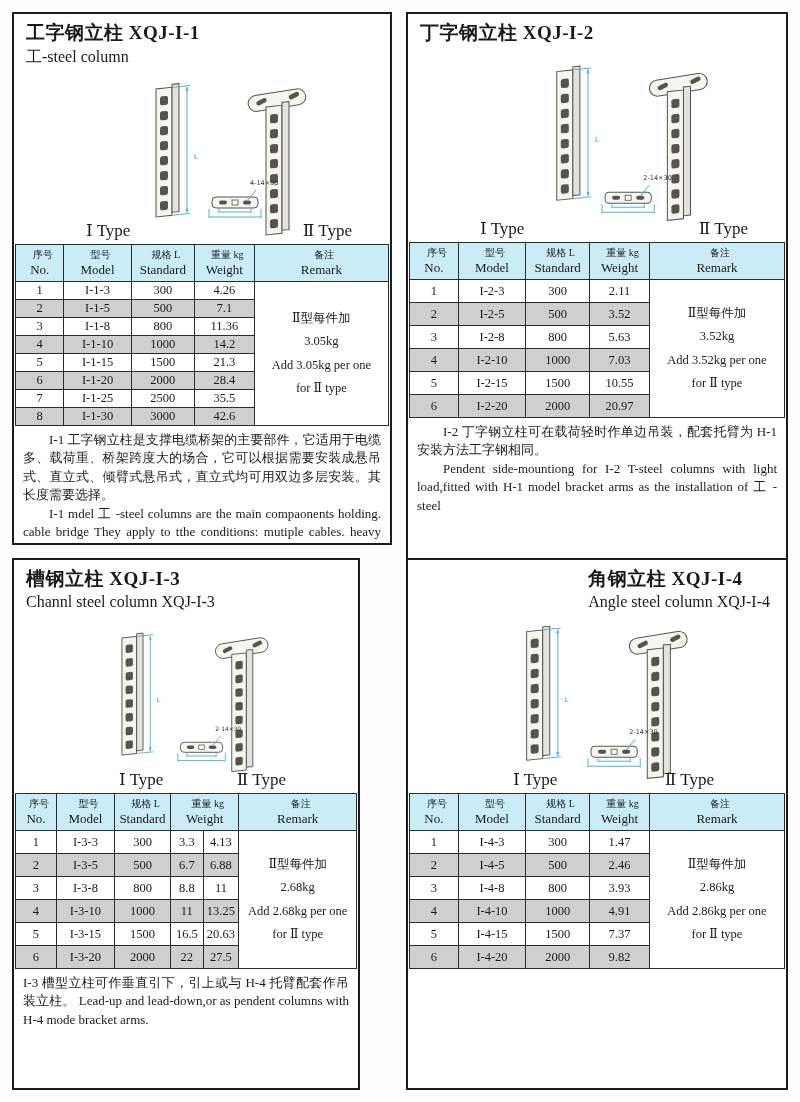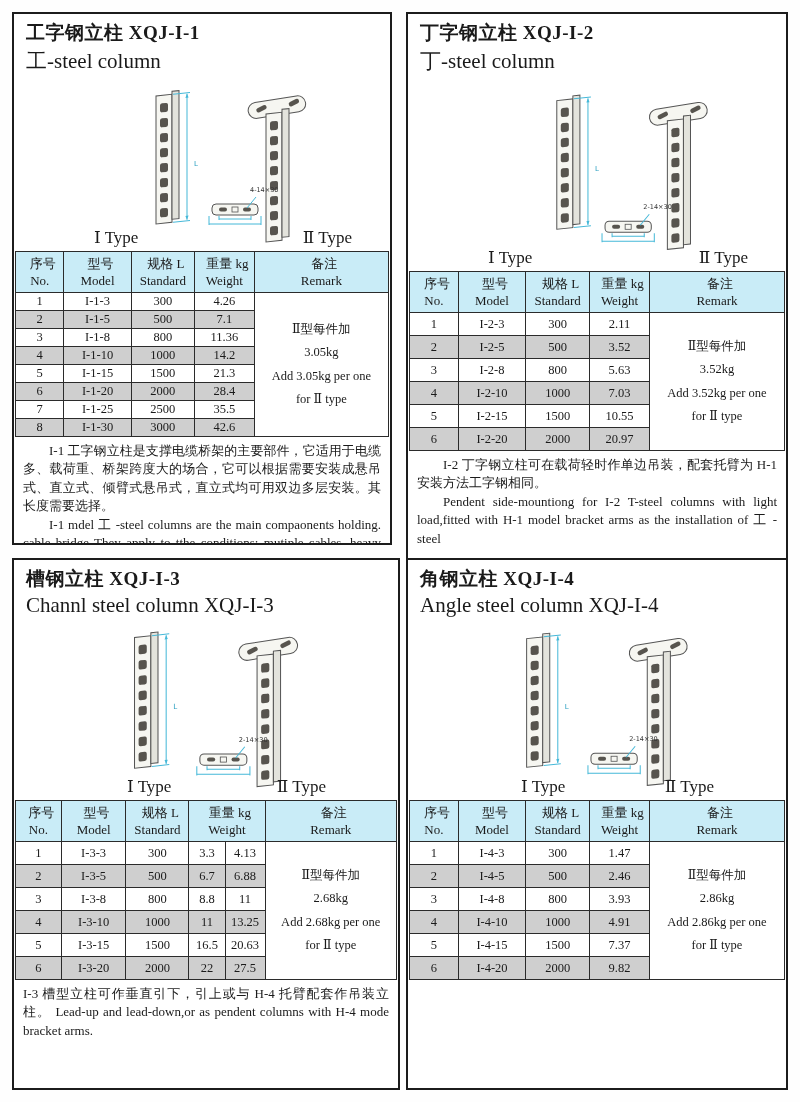--- a/index.html
+++ b/index.html
@@ -6,37 +6,37 @@
   body{
     width:800px;height:1102px;position:relative;background:#fefefe;
     font-family:"Liberation Serif","DejaVu Serif",serif;color:#1a1a1a;
   }
   .panel{
     position:absolute;border:2px solid #1c1c1c;background:#fff;
     display:flex;flex-direction:column;box-sizing:border-box;overflow:hidden;
   }
   .ptitle{padding:6px 16px 0 12px;}
   .t-zh{font-size:19px;font-weight:bold;letter-spacing:.5px;}
-  .t-en{font-size:21px;margin-top:1px;}
+  .t-en{font-size:16px;margin-top:1px;}
   .drawing{position:relative;flex:0 0 auto;}
   .dsvg{width:100%;height:100%;display:block;}
   .dim{stroke:#45b8d8;stroke-width:1;fill:none;}
   .dimtxt{font-size:7px;fill:#2a9fc0;font-family:"DejaVu Sans",sans-serif;}
   .seclbl{font-size:6.5px;fill:#333;font-family:"DejaVu Sans",sans-serif;}
-  .typelabels{position:absolute;left:8px;right:0;bottom:2px;height:22px;padding-left:11px;}
+  .typelabels{position:absolute;left:0;right:0;bottom:2px;height:22px;padding-left:11px;}
   .tl1,.tl2{position:absolute;font-size:17px;}
   .tl1{left:72px;} .tl2{right:38px;}
   .p3 .tl1,.p4 .tl1{left:105px;} .p3 .tl2,.p4 .tl2{right:72px;}
   table.spec{
     border-collapse:collapse;width:calc(100% - 2px);margin:0 1px;
     table-layout:fixed;font-size:12.5px;flex:0 0 auto;
   }
   table.spec th,table.spec td{border:1px solid #2b2b2b;text-align:center;padding:0 2px;}
   table.spec th{background:#c9ecf7;font-weight:normal;padding:3px 0;}
-  .hz{font-size:13px;margin-left:6px;} .he{font-size:13px;}
+  .hz{font-size:10px;margin-left:6px;} .he{font-size:13px;}
   tr.alt td{background:#cfcfcf;}
   td.remark{background:#fff !important;font-size:12.5px;line-height:1.85;}
   .rows-compact td{height:17px;}
   .rows-tall td{height:22px;}
   .desc{flex:1 1 auto;padding:5px 9px 4px 9px;font-size:13px;line-height:1.42;text-align:justify;}
   .desc p{margin:0;}
   .indent{text-indent:2em;}
   .hidden-defs{position:absolute;width:0;height:0;}
 </style>
 </head>
@@ -201,21 +201,20 @@
   </table>
   <div class="desc">
     <p class="indent">I-1 工字钢立柱是支撑电缆桥架的主要部件，它适用于电缆多、载荷重、桥架跨度大的场合，它可以根据需要安装成悬吊式、直立式、倾臂式悬吊式，直立式均可用双边多层安装。其长度需要选择。</p>
     <p class="indent">I-1 mdel 工 -steel columns are the main compaonents holding. cable bridge They apply to tthe conditions: mutiple cables. heavy load and big span of bridges. They include pendent. vertical and lateral erection. The former two apply to both-side and multi-layer installation. The length can be decided in compliance with requirements.</p>
   </div>
 </section>
 
 <section class="panel p2" style="left:406px;top:12px;width:382px;height:666px;">
   <div class="ptitle">
     <div class="t-zh">丁字钢立柱 XQJ-I-2</div>
-    <div class="t-en">丁-steel column</div>
   </div>
   <div class="drawing" style="height:196px;">
     <svg class="dsvg" viewBox="0 0 376 168">
       <use href="#g-coli" x="148" y="12"></use>
       <text class="dimtxt" x="186" y="82">L</text>
       <use href="#g-colii" x="258" y="32"></use>
       <use href="#g-xsec" x="196" y="132"></use>
       <text class="seclbl" x="234" y="120">2-14×30</text>
     </svg>
     <div class="typelabels">
@@ -299,21 +298,21 @@
           <td>20.97</td>
         </tr>
       </tbody>
   </table>
   <div class="desc">
     <p class="indent">I-2 丁字钢立柱可在载荷轻时作单边吊装，配套托臂为 H-1 安装方法工字钢相同。</p>
     <p class="indent">Pendent side-mountiong for I-2 T-steel columns with light load,fitted with H-1 model bracket arms as the installation of 工 -steel</p>
   </div>
 </section>
 
-<section class="panel p3" style="left:12px;top:558px;width:388px;height:532px;">
+<section class="panel p3" style="left:12px;top:558px;width:348px;height:532px;">
   <div class="ptitle">
     <div class="t-zh">槽钢立柱 XQJ-I-3</div>
     <div class="t-en">Channl steel column XQJ-I-3</div>
   </div>
   <div class="drawing" style="height:182px;">
     <svg class="dsvg" viewBox="0 0 376 156">
       <use href="#g-coli" x="118" y="8"></use>
       <text class="dimtxt" x="156" y="78">L</text>
       <use href="#g-colii" x="238" y="26"></use>
       <use href="#g-xsec" x="182" y="122"></use>
@@ -406,21 +405,21 @@
           <td>22</td>
           <td>27.5</td>
         </tr>
       </tbody>
   </table>
   <div class="desc">
     <p><span>I-3 槽型立柱可作垂直引下，引上或与 H-4 托臂配套作吊装立柱。</span> <span>Lead-up and lead-down,or as pendent columns with H-4 mode bracket arms.</span></p>
   </div>
 </section>
 
-<section class="panel p4" style="left:406px;top:558px;width:382px;height:532px;">
+<section class="panel p4" style="left:406px;top:558px;width:382px;height:532px;align-items:flex-end;">
   <div class="ptitle">
     <div class="t-zh">角钢立柱 XQJ-I-4</div>
     <div class="t-en">Angle steel column XQJ-I-4</div>
   </div>
   <div class="drawing" style="height:182px;">
     <svg class="dsvg" viewBox="0 0 376 156">
       <use href="#g-coli" x="118" y="8"></use>
       <text class="dimtxt" x="156" y="78">L</text>
       <use href="#g-colii" x="238" y="26"></use>
       <use href="#g-xsec" x="182" y="122"></use>

